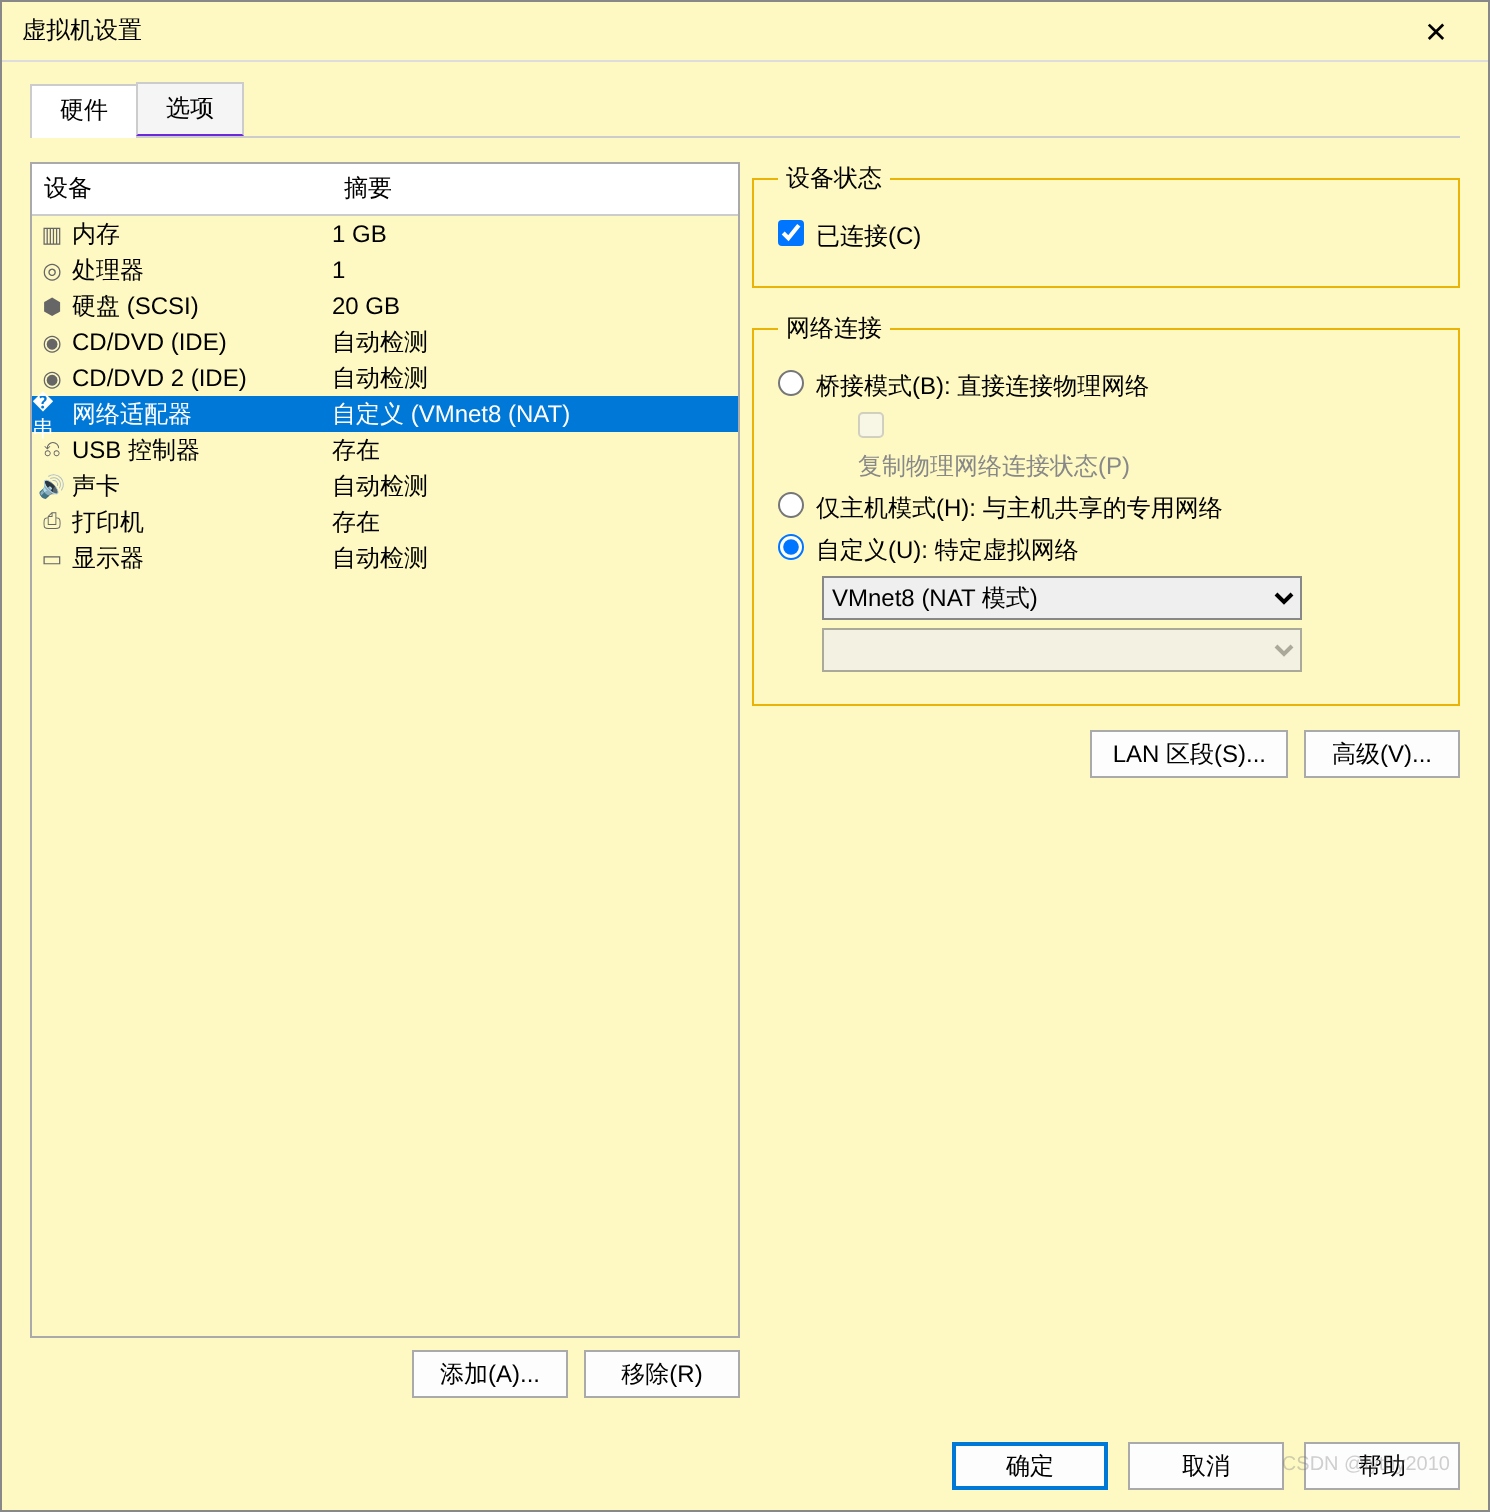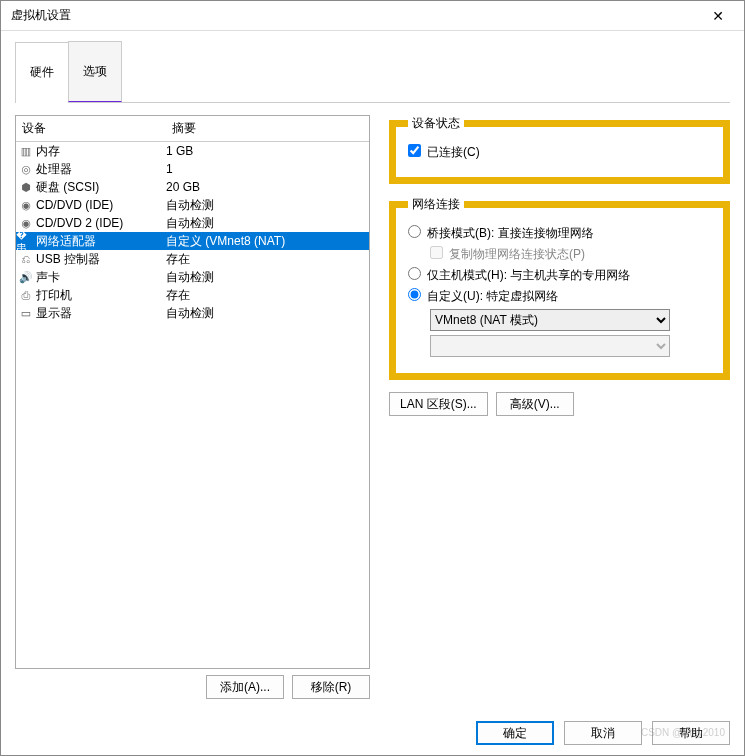--- a/index.html
+++ b/index.html
@@ -1,49 +1,49 @@
 <!DOCTYPE html>
 <html><head>
 <meta charset="utf-8">
 <style>
 * { box-sizing: border-box; font-family: "Microsoft YaHei", "Segoe UI", sans-serif; font-size: 12px; }
 body { margin: 0; background: #0a246a; padding: 0; }
-.window { background: #ffffff; width: 745px; height: 756px; display: flex; flex-direction: column; border: 1px solid #888; }
+.window { background: #fef9c3; width: 745px; height: 756px; display: flex; flex-direction: column; border: 1px solid #888; }
 .titlebar { height: 30px; display: flex; align-items: center; padding: 0 6px; border-bottom: 1px solid #ddd; }
 .titlebar .title { flex: 1; padding-left: 4px; }
 .close-btn { width: 40px; height: 28px; display: flex; align-items: center; justify-content: center; cursor: pointer; font-size: 14px; }
 .content { flex: 1; padding: 10px 14px 6px 14px; display: flex; flex-direction: column; }
 .tabs { display: flex; border-bottom: 1px solid #ccc; }
-.tab { padding: 21px 14px; border: 1px solid #ccc; border-bottom: none; background: #fff; margin-right: -1px; cursor: pointer; position: relative; top: 1px; background: #fff; }
+.tab { padding: 4px 14px; border: 1px solid #ccc; border-bottom: none; background: #fff; margin-right: -1px; cursor: pointer; position: relative; top: 1px; background: #fff; }
 .tab.inactive { background: #f5f5f5; top: 0; border-bottom: 1px solid #6d28d9; }
-.panels { flex: 1; display: flex; gap: 19px; padding-top: 12px; }
+.panels { flex: 1; display: flex; gap: 6px; padding-top: 12px; }
 .left-panel { width: 355px; display: flex; flex-direction: column; }
 .device-table { border: 1px solid #aaa; flex: 1; display: flex; flex-direction: column; overflow: hidden; }
 .thead { display: flex; border-bottom: 1px solid #ccc; background: #fff; }
 .thead .col { padding: 4px 6px; font-weight: normal; }
 .col-dev { width: 150px; padding-left: 8px; }
 .col-sum { flex: 1; }
 .tbody { flex: 1; overflow: auto; }
 .row { display: flex; align-items: center; height: 18px; cursor: pointer; }
 .row.selected { background: #0078d7; color: #fff; }
 .row .icon { width: 20px; display: flex; justify-content: center; color: #666; font-size: 11px; }
 .row.selected .icon { color: #fff; }
 .row .dev { width: 130px; white-space: nowrap; overflow: hidden; }
 .row .sum { flex: 1; white-space: nowrap; overflow: hidden; }
 .left-buttons { display: flex; justify-content: flex-end; gap: 8px; padding: 6px 0; }
 .right-panel { flex: 1; display: flex; flex-direction: column; gap: 12px; }
-fieldset { border: 7px solid #eab308; padding: 8px 12px 12px 12px; margin: 0; }
+fieldset { border: 1px solid #eab308; padding: 8px 12px 12px 12px; margin: 0; }
 legend { padding: 0 4px; }
 .cb-row, .radio-row { display: flex; align-items: flex-start; gap: 6px; margin: 4px 0; }
 .cb-row input, .radio-row input { margin: 0; }
-.sub { margin-left: 22px; color: #888; }
+.sub { margin-left: 40px; color: #888; flex-direction: column; }
 .select-row { margin: 4px 0 4px 22px; }
 select { width: 240px; height: 22px; border: 1px solid #888; background: #efefef; }
 select:disabled { color: #888; }
-.right-buttons { display: flex; gap: 8px; }
+.right-buttons { display: flex; justify-content: flex-end; gap: 8px; }
 .dialog-buttons { display: flex; justify-content: flex-end; gap: 10px; padding: 10px 14px; }
 button.btn { min-width: 78px; height: 24px; background: #fdfdfd; border: 1px solid #aaa; cursor: pointer; padding: 0 10px; }
 button.btn.primary { border-color: #0078d7; box-shadow: inset 0 0 0 1px #0078d7; }
 .watermark { position: fixed; right: 20px; bottom: 18px; color: rgba(120,120,120,0.35); font-size: 10px; pointer-events: none; }
 </style>
 </head>
 <body>
 
 <div class="window">
   <div class="titlebar">

